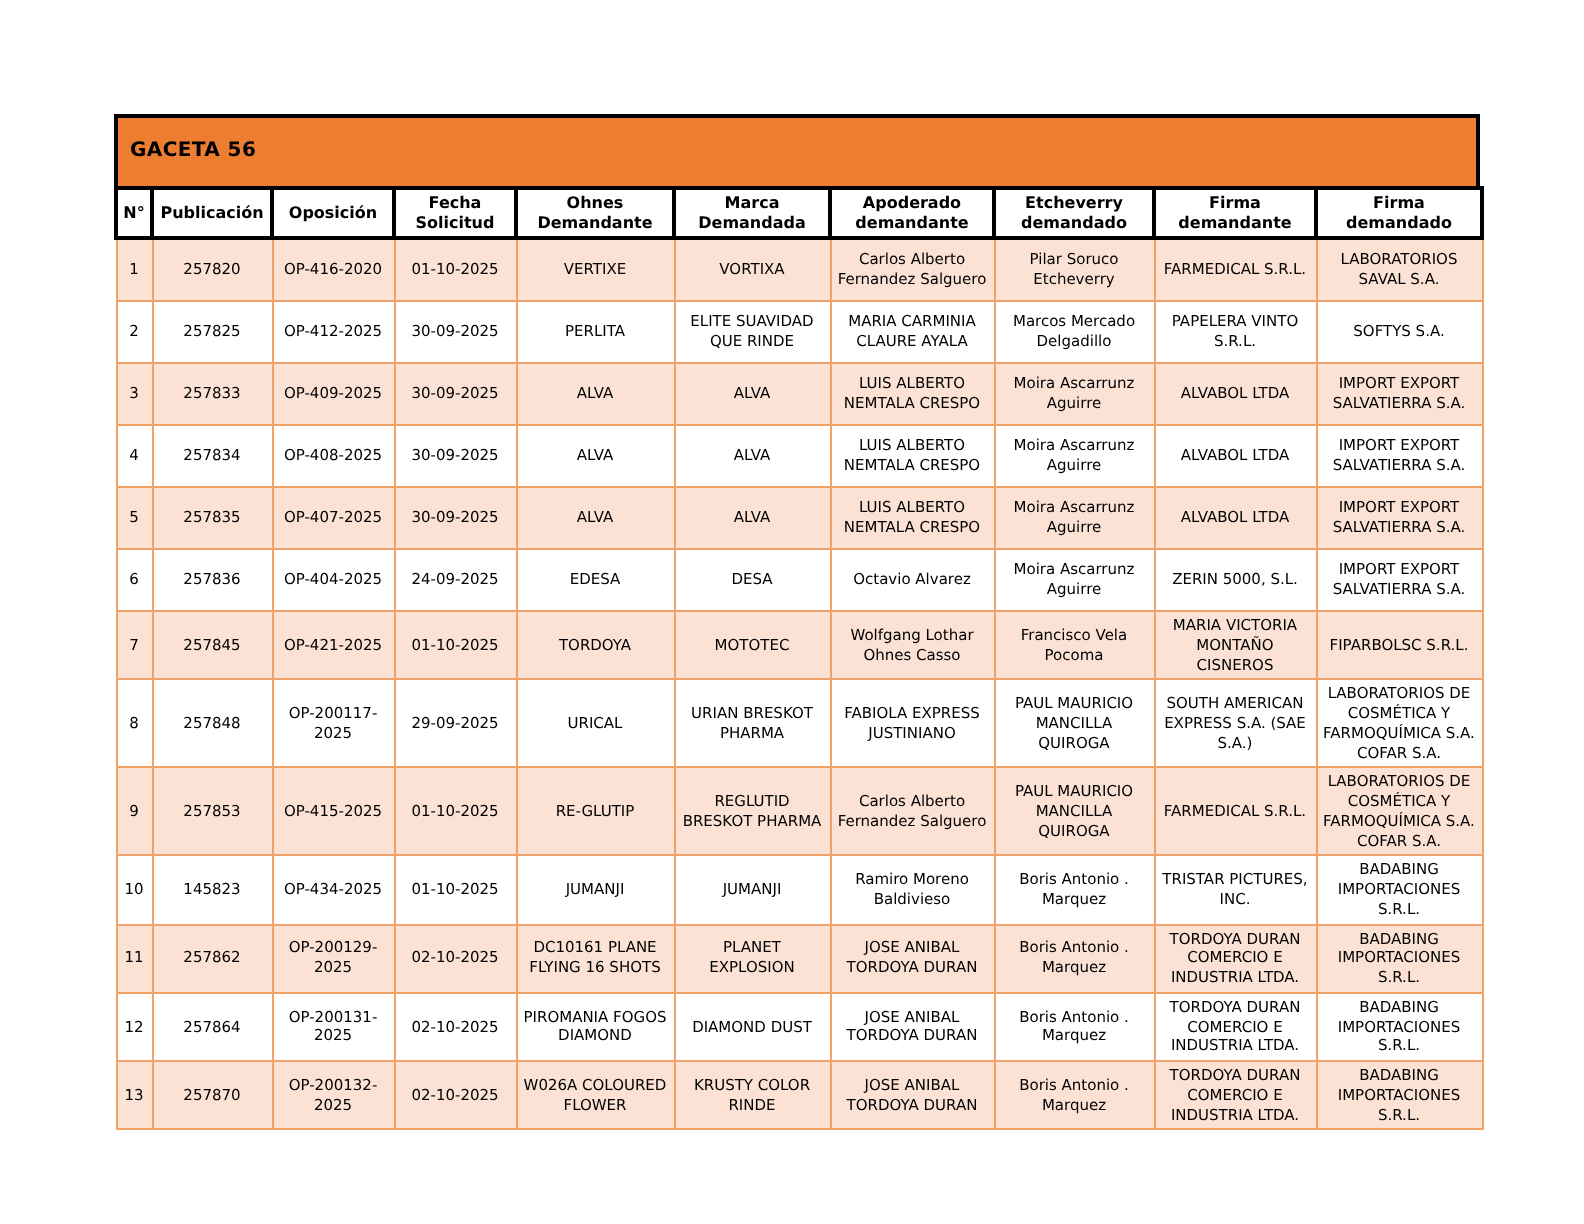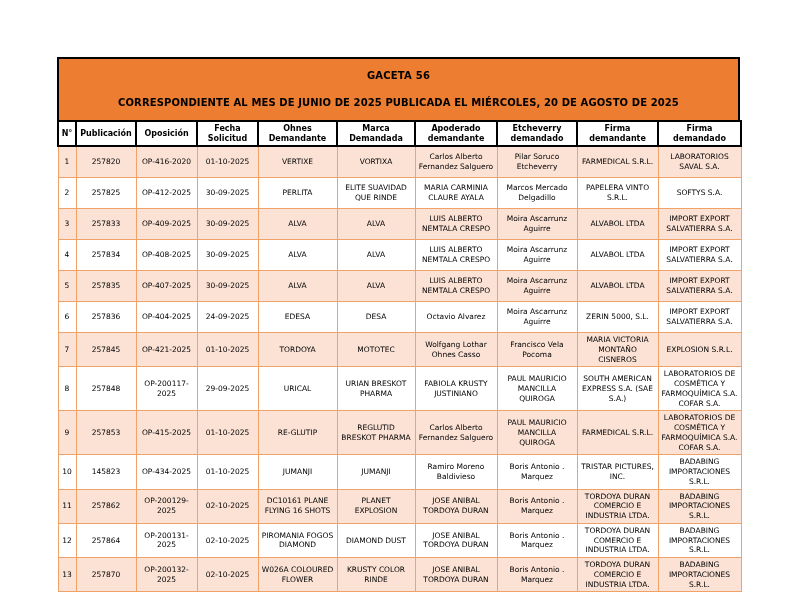--- a/index.html
+++ b/index.html
@@ -26,21 +26,21 @@
     left: 57px;
     top: 57px;
     width: 683px;
   }
   .title-block {
     box-sizing: border-box;
     width: 100%;
     background: var(--accent-orange);
     border: 2px solid #000000;
     border-bottom: none;
-    text-align: center;
+    text-align: left;
     color: #000000;
     font-weight: bold;
     padding: 11px 6px 12px 6px;
   }
   .title-line1 {
     font-size: 10px;
     letter-spacing: 0.2px;
   }
   .title-line2 {
     font-size: 10px;
@@ -84,21 +84,20 @@
   }
 </style>
 </head>
 <body>
 
 <div class="page">
   <div class="doc-wrap">
 
     <div class="title-block">
       <div class="title-line1">GACETA 56</div>
-      <div class="title-line2">CORRESPONDIENTE AL MES DE JUNIO DE 2025 PUBLICADA EL MIÉRCOLES, 20 DE AGOSTO DE 2025</div>
     </div>
 
     <table class="gaceta">
       <colgroup>
         <col style="width:18px">
         <col style="width:60px">
         <col style="width:61px">
         <col style="width:61px">
         <col style="width:79px">
         <col style="width:78px">
@@ -197,30 +196,30 @@
           <tr>
             <td>7</td>
             <td>257845</td>
             <td>OP-421-2025</td>
             <td>01-10-2025</td>
             <td>TORDOYA</td>
             <td>MOTOTEC</td>
             <td>Wolfgang Lothar Ohnes Casso</td>
             <td>Francisco Vela Pocoma</td>
             <td>MARIA VICTORIA MONTAÑO CISNEROS</td>
-            <td>EXPLOSION S.R.L.</td>
+            <td>FIPARBOLSC S.R.L.</td>
           </tr>
           <tr>
             <td>8</td>
             <td>257848</td>
             <td>OP-200117-2025</td>
             <td>29-09-2025</td>
             <td>URICAL</td>
             <td>URIAN BRESKOT PHARMA</td>
-            <td>FABIOLA KRUSTY JUSTINIANO</td>
+            <td>FABIOLA EXPRESS JUSTINIANO</td>
             <td>PAUL MAURICIO MANCILLA QUIROGA</td>
             <td>SOUTH AMERICAN EXPRESS S.A. (SAE S.A.)</td>
             <td>LABORATORIOS DE COSMÉTICA Y FARMOQUÍMICA S.A. COFAR S.A.</td>
           </tr>
           <tr>
             <td>9</td>
             <td>257853</td>
             <td>OP-415-2025</td>
             <td>01-10-2025</td>
             <td>RE-GLUTIP</td>

